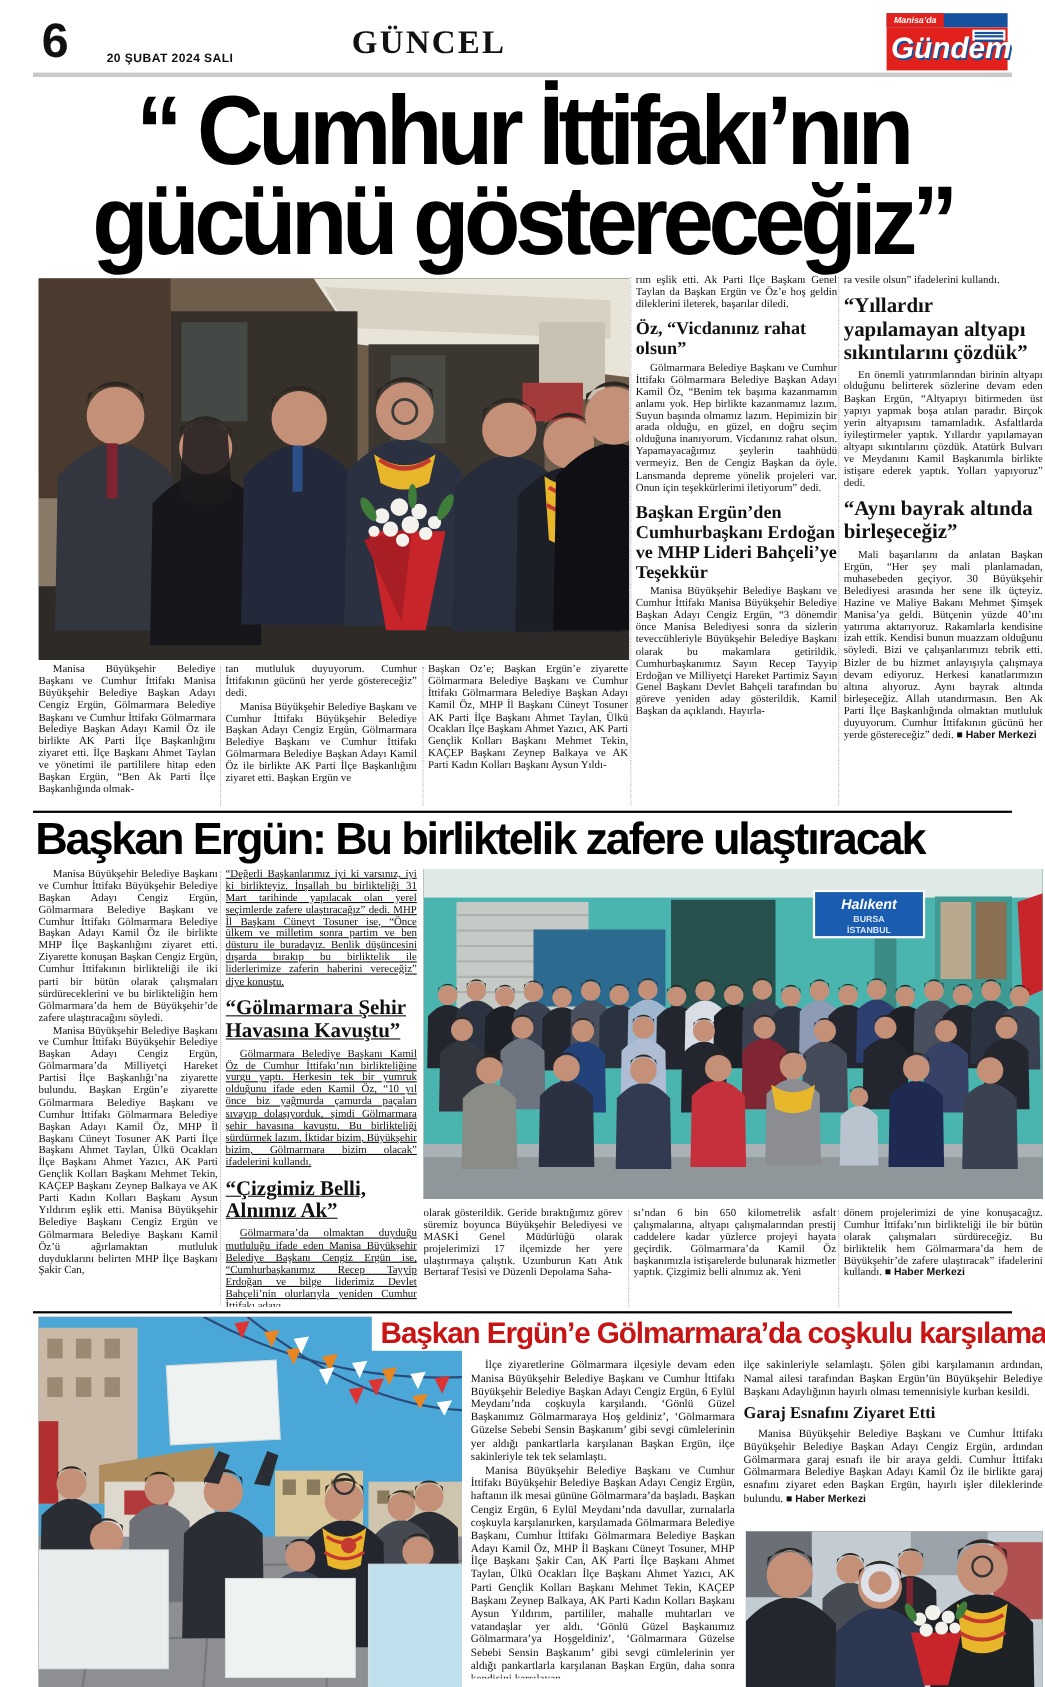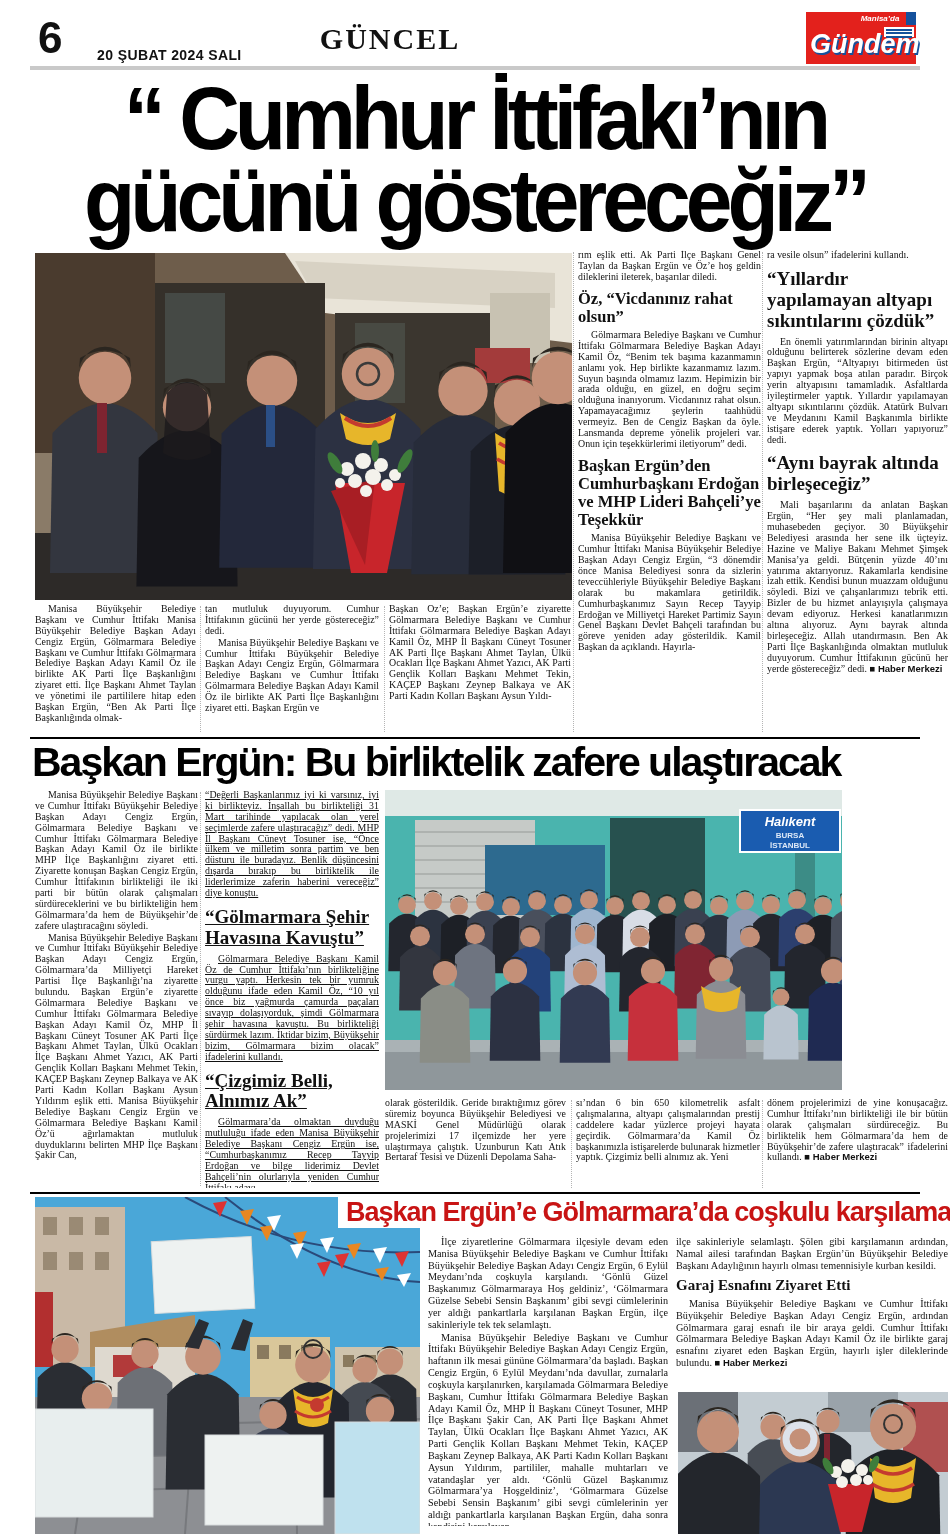--- a/index.html
+++ b/index.html
@@ -2,29 +2,29 @@
 <html><head>
 <meta charset="utf-8">
 <style>
   html,body{margin:0;padding:0;background:#ffffff;}
   .page{position:relative;width:950px;height:1534px;background:#ffffff;overflow:hidden;
         font-family:"Liberation Serif","DejaVu Serif",serif;color:#111;}
   .abs{position:absolute;}
 
   
   .pagenum{font-family:"Liberation Sans","DejaVu Sans",sans-serif;font-weight:bold;font-size:44px;line-height:1;}
-  .dateline{font-family:"Liberation Sans","DejaVu Sans",sans-serif;font-weight:bold;font-size:14px;letter-spacing:.4px;text-align:right;}
+  .dateline{font-family:"Liberation Sans","DejaVu Sans",sans-serif;font-weight:bold;font-size:11px;letter-spacing:.4px;text-align:right;}
   .section{font-family:"Liberation Serif","DejaVu Serif",serif;font-weight:bold;font-size:30px;letter-spacing:2px;text-align:center;width:780px;}
   .headrule{background:#c9c9c9;height:4px;}
 
   
   .logo{width:110px;height:52px;}
   .logo .strip{position:absolute;left:0;top:0;width:110px;height:13px;background:#15519c;}
   .logo .strip .tag{position:absolute;left:0;top:0;width:52px;height:13px;background:#e3211c;color:#fff;
-      font-family:"Liberation Sans",sans-serif;font-style:italic;font-weight:bold;font-size:8px;line-height:13px;text-align:center;padding-left:48px;}
+      font-family:"Liberation Sans",sans-serif;font-style:italic;font-weight:bold;font-size:8px;line-height:13px;text-align:center;}
   .logo .main{position:absolute;left:0;top:13px;width:110px;height:39px;background:#e3211c;text-align:center;}
   .logo .main .t{position:absolute;left:4px;top:1px;color:#fff;font-family:"Liberation Sans",sans-serif;
       font-weight:bold;font-style:italic;font-size:27px;line-height:36px;text-shadow:1.5px 1.5px 0 #15519c;}
   .logo .minibox{position:absolute;right:2px;top:15px;width:30px;height:10px;background:#fff;}
   .logo .minibox i{display:block;height:2px;background:#15519c;margin:1.5px 2px 0;}
 
   
   .mainhead{width:950px;text-align:center;font-family:"Liberation Sans","DejaVu Sans",sans-serif;
             font-weight:bold;font-size:84px;line-height:80px;letter-spacing:-5px;color:#000;transform:scaleY(1.06);}
   .head2{font-family:"Liberation Sans","DejaVu Sans",sans-serif;font-weight:bold;font-size:41px;
@@ -174,21 +174,21 @@
   </div>
   <div class="col" style="left:205px;top:790px;width:174px;height:398px;text-decoration:underline;">
     <p class="cont">“Değerli Başkanlarımız iyi ki varsınız, iyi ki birlikteyiz. İnşallah bu birlikteliği 31 Mart tarihinde yapılacak olan yerel seçimlerde zafere ulaştıracağız” dedi. MHP İl Başkanı Cüneyt Tosuner ise, “Önce ülkem ve milletim sonra partim ve ben düsturu ile buradayız. Benlik düşüncesini dışarda bırakıp bu birliktelik ile liderlerimize zaferin haberini vereceğiz” diye konuştu.</p>
     <div class="shb">“Gölmarmara Şehir Havasına Kavuştu”</div>
     <p>Gölmarmara Belediye Başkanı Kamil Öz de Cumhur İttifakı’nın birlikteliğine vurgu yaptı. Herkesin tek bir yumruk olduğunu ifade eden Kamil Öz, “10 yıl önce biz yağmurda çamurda paçaları sıvayıp dolaşıyorduk, şimdi Gölmarmara şehir havasına kavuştu. Bu birlikteliği sürdürmek lazım. İktidar bizim, Büyükşehir bizim, Gölmarmara bizim olacak” ifadelerini kullandı.</p>
     <div class="shb">“Çizgimiz Belli, Alnımız Ak”</div>
     <p>Gölmarmara’da olmaktan duyduğu mutluluğu ifade eden Manisa Büyükşehir Belediye Başkanı Cengiz Ergün ise, “Cumhurbaşkanımız Recep Tayyip Erdoğan ve bilge liderimiz Devlet Bahçeli’nin olurlarıyla yeniden Cumhur İttifakı adayı</p>
   </div>
   <div class="abs vrule" style="left:200px;top:792px;height:394px;"></div>
 
-  <div class="photo" style="left:385px;top:790px;width:457px;height:300px;">
+  <div class="photo" style="left:385px;top:790px;width:563px;height:300px;">
     <svg width="563" height="300" viewBox="0 0 563 300">
       <rect width="563" height="300" fill="#4ab4ae"></rect>
       <rect x="0" y="0" width="563" height="26" fill="#dfe9e6"></rect>
       <rect x="30" y="30" width="120" height="110" fill="#c6cac7"></rect>
       <g stroke="#aeb2af" stroke-width="2">
         <line x1="30" y1="42" x2="150" y2="42"></line>
           <line x1="30" y1="56" x2="150" y2="56"></line>
         <line x1="30" y1="70" x2="150" y2="70"></line>
           <line x1="30" y1="84" x2="150" y2="84"></line>
         <line x1="30" y1="98" x2="150" y2="98"></line>

